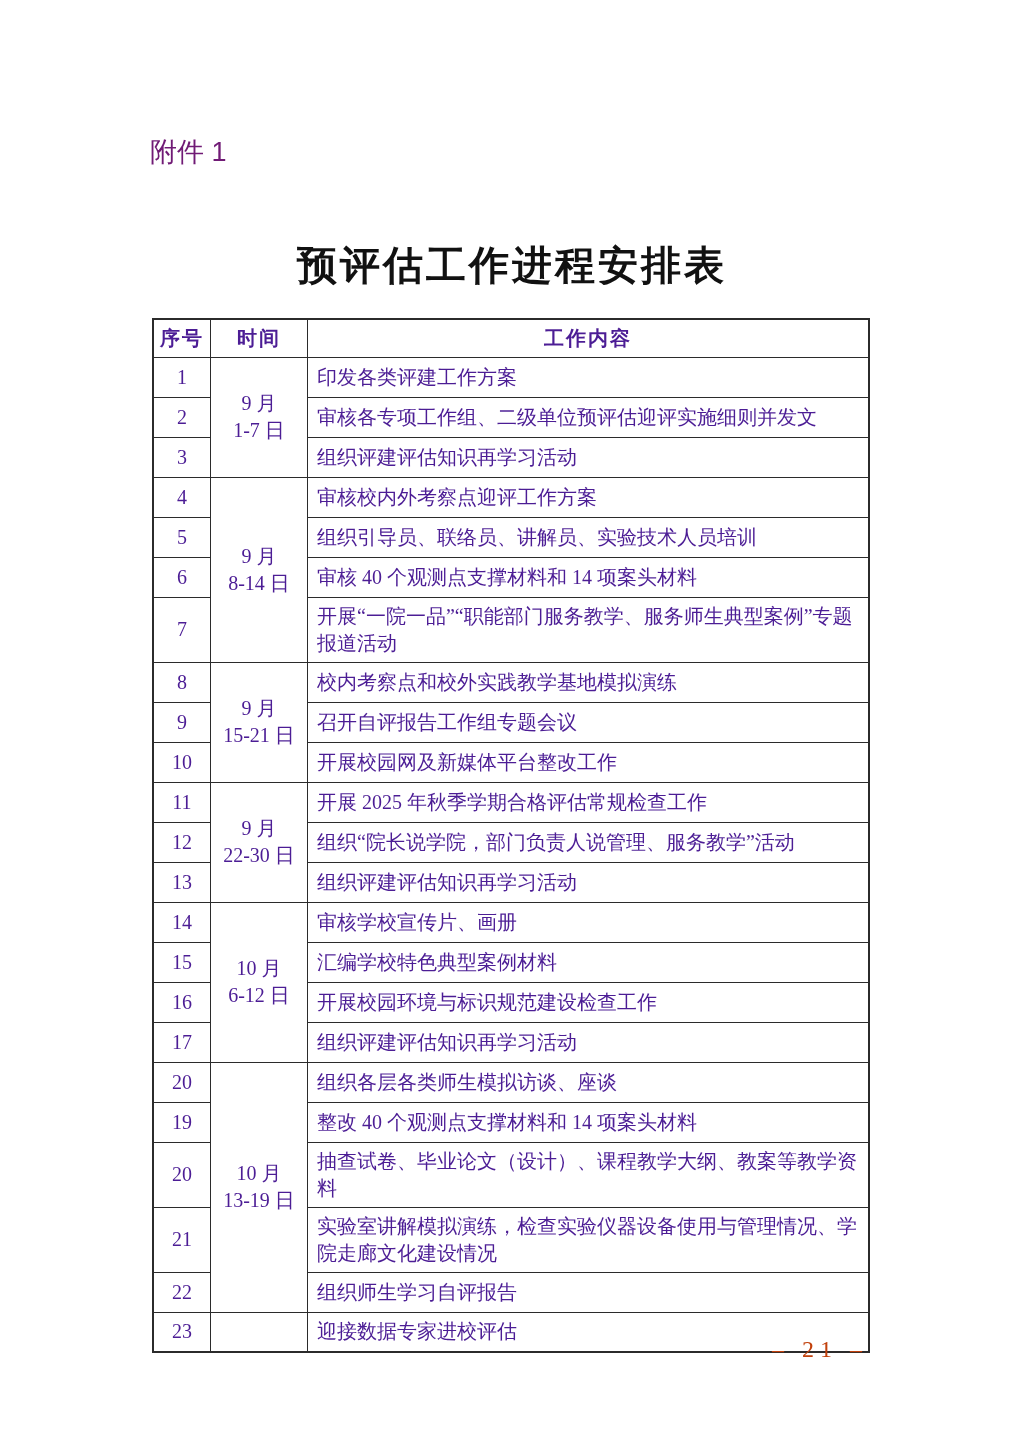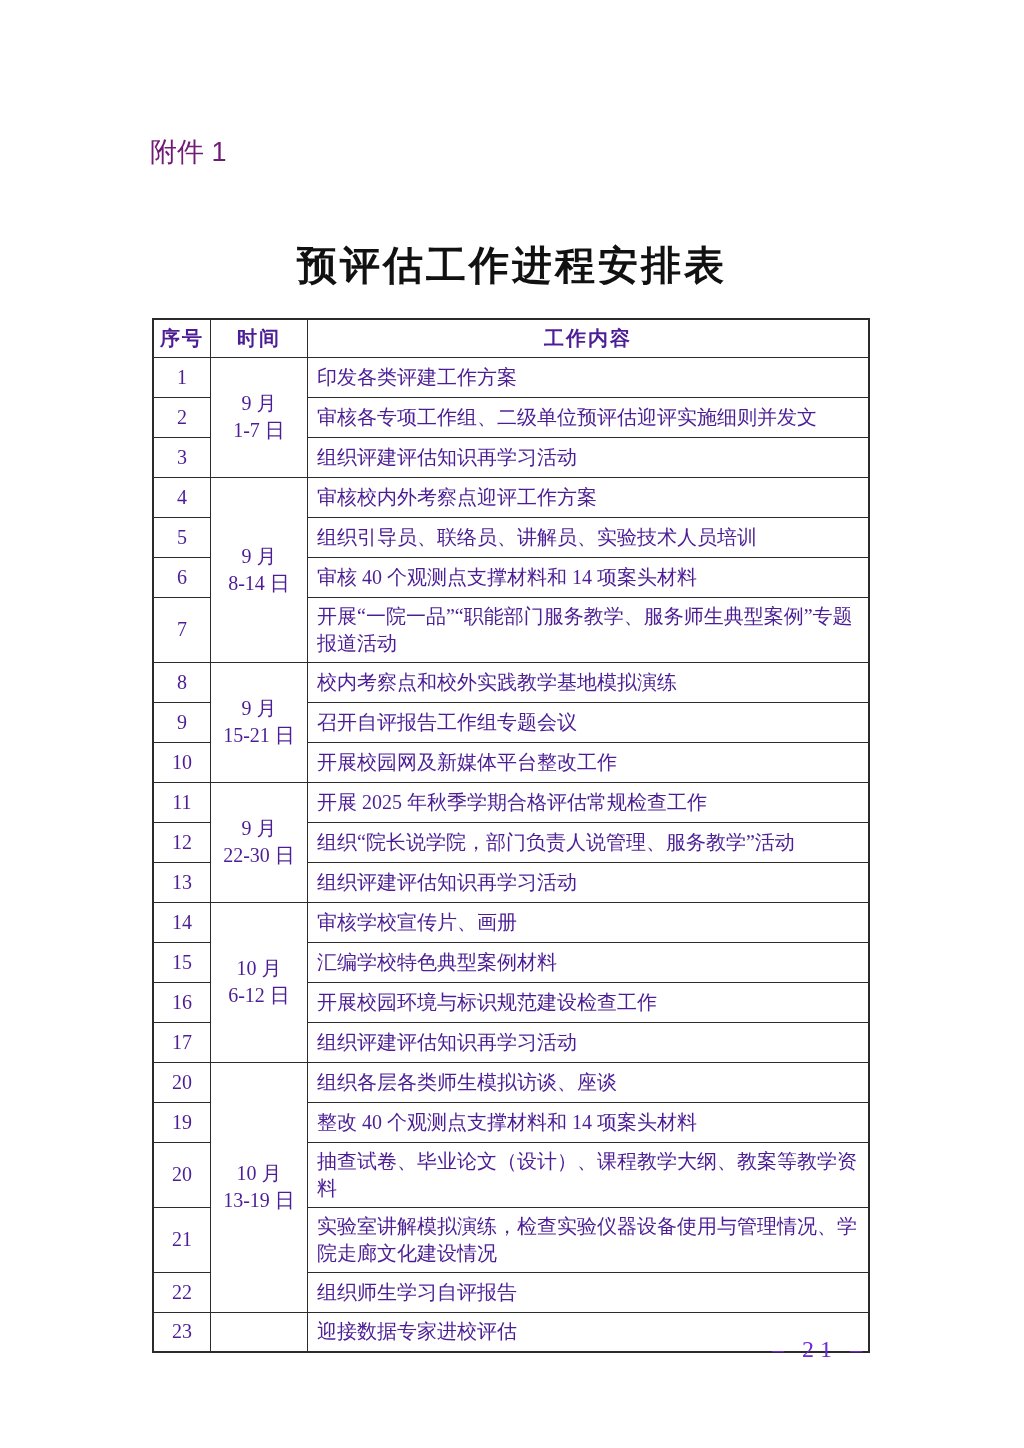--- a/index.html
+++ b/index.html
@@ -81,21 +81,21 @@
     margin-top: 20px;
   }
   .page-number {
     position: absolute;
     left: 0;
     top: 1336px;
     width: 868px;
     text-align: right;
     font-size: 24px;
     letter-spacing: 6px;
-    color: #6d28d9;
+    color: #c2410c;
   }
 </style>
 </head>
 <body>
 
 <div class="attachment-label">附件 1</div>
 
 <div class="doc-title">预评估工作进程安排表</div>
 
 <table class="schedule">

